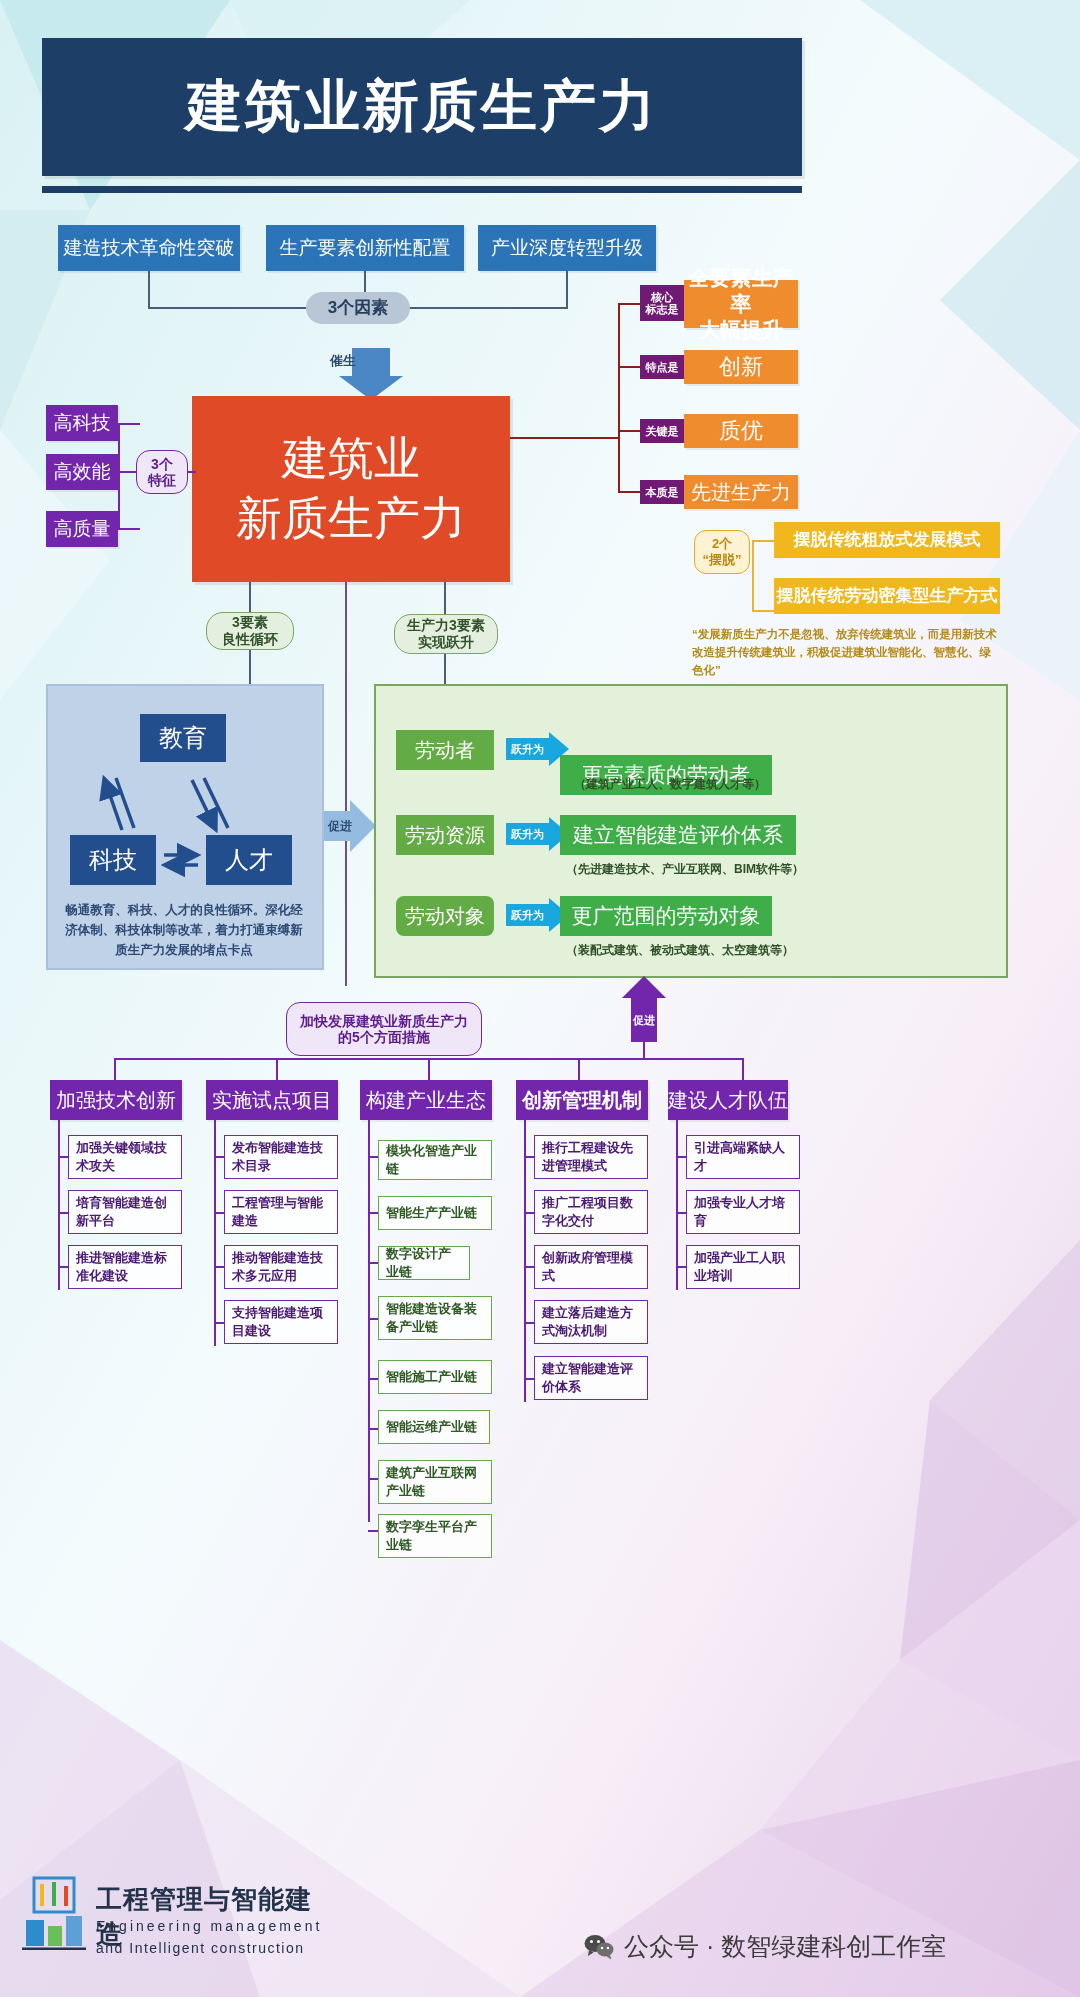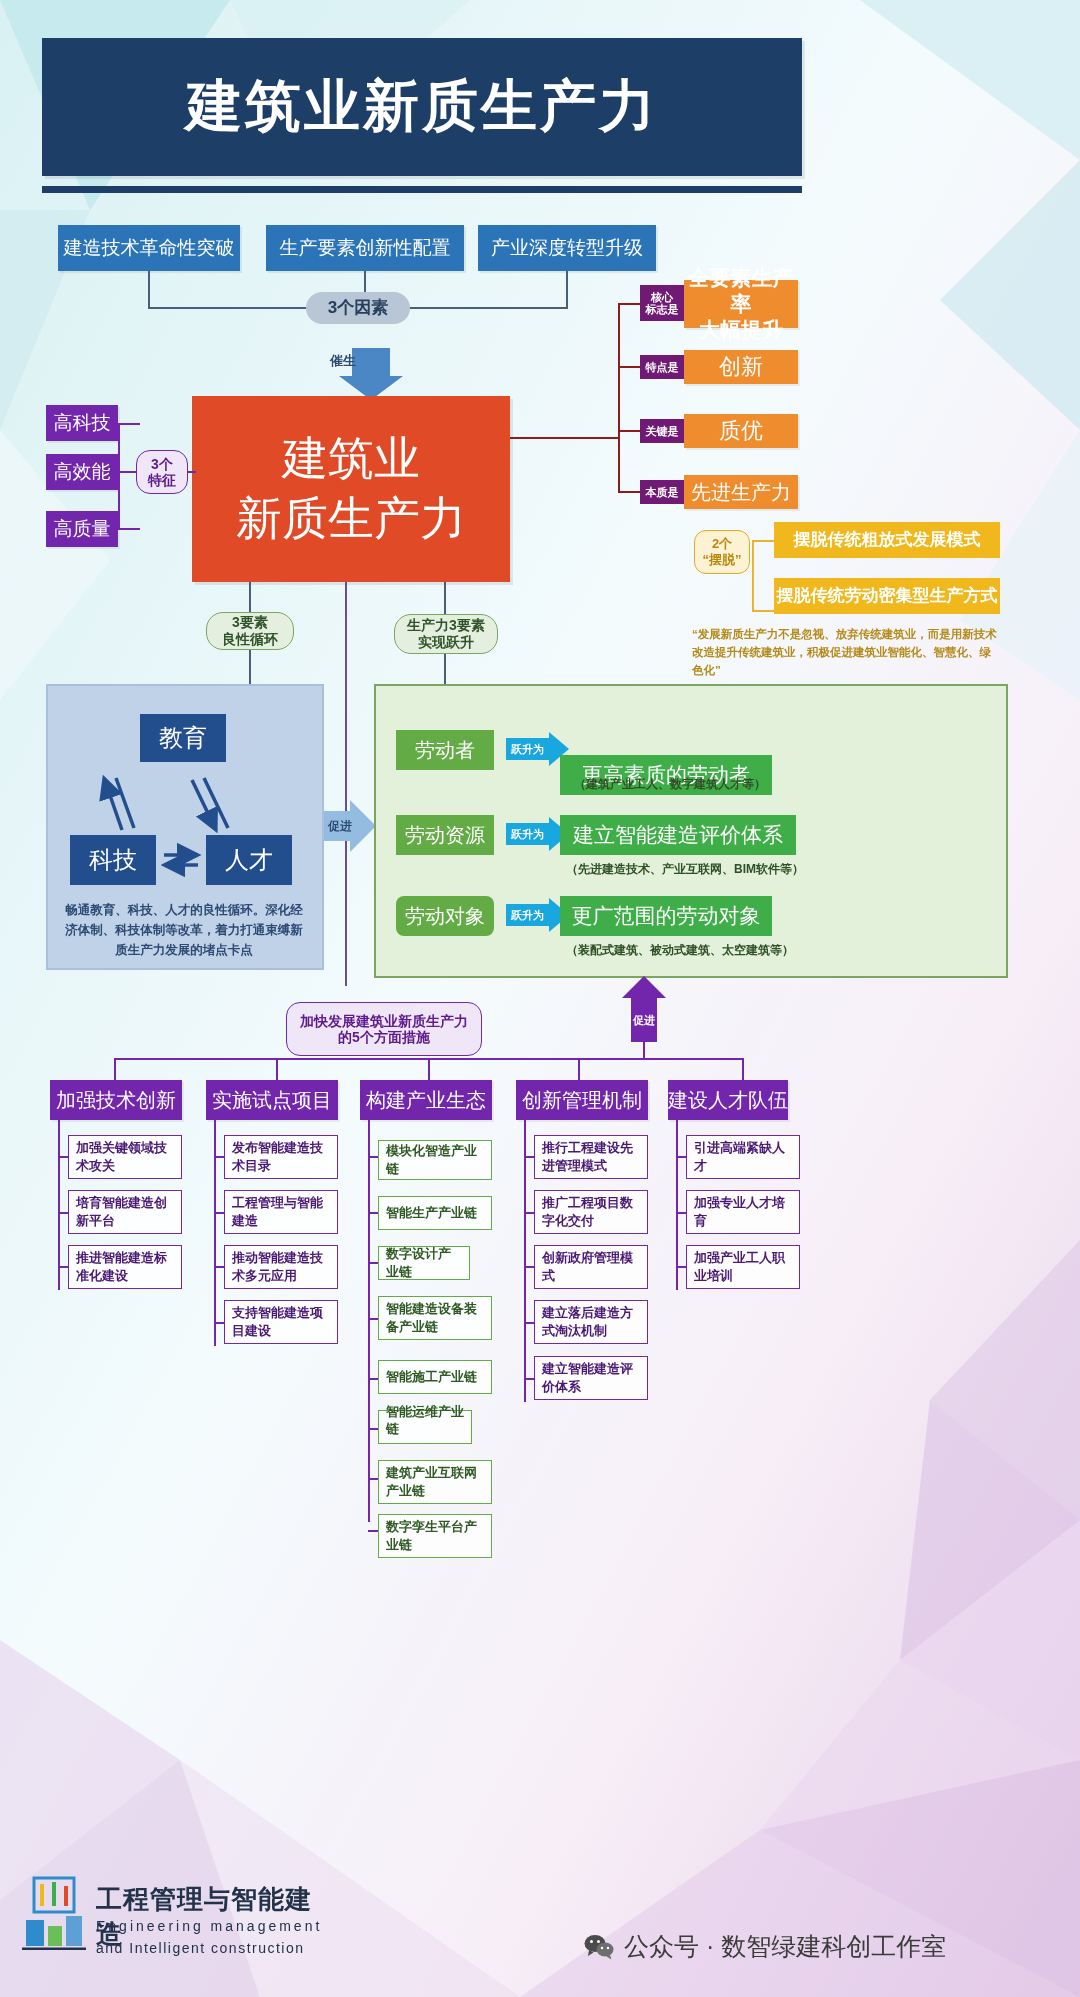--- a/index.html
+++ b/index.html
@@ -403,31 +403,31 @@
   </div>
   <div class="meas-item" style="left:378px;top:1246px;width:92px;height:34px;border-color:#63ab45;color:#2f5a24;">
     <span>数字设计产业链</span>
   </div>
   <div class="meas-item" style="left:378px;top:1296px;width:114px;height:44px;border-color:#63ab45;color:#2f5a24;">
     <span>智能建造设备装备产业链</span>
   </div>
   <div class="meas-item" style="left:378px;top:1360px;width:114px;height:34px;border-color:#63ab45;color:#2f5a24;">
     <span>智能施工产业链</span>
   </div>
-  <div class="meas-item" style="left:378px;top:1410px;width:94px;height:34px;border-color:#63ab45;color:#2f5a24;align-items:flex-end;">
+  <div class="meas-item" style="left:378px;top:1410px;width:112px;height:34px;border-color:#63ab45;color:#2f5a24;">
     <span>智能运维产业链</span>
   </div>
   <div class="meas-item" style="left:378px;top:1460px;width:114px;height:44px;border-color:#63ab45;color:#2f5a24;">
     <span>建筑产业互联网产业链</span>
   </div>
   <div class="meas-item" style="left:378px;top:1514px;width:114px;height:44px;border-color:#63ab45;color:#2f5a24;">
     <span>数字孪生平台产业链</span>
   </div>
 
-  <div class="box meas-head" style="left:516px;top:1080px;width:132px;height:40px;">
+  <div class="box meas-head" style="left:516px;top:1080px;width:132px;height:40px;font-weight:bold;">
     <span>创新管理机制</span>
   </div>
   <div class="pline" style="left:524px;top:1120px;width:2px;height:282px;"></div>
   <div class="pline" style="left:524px;top:1156px;width:10px;height:2px;"></div>
   <div class="pline" style="left:524px;top:1212px;width:10px;height:2px;"></div>
   <div class="pline" style="left:524px;top:1266px;width:10px;height:2px;"></div>
   <div class="pline" style="left:524px;top:1322px;width:10px;height:2px;"></div>
   <div class="pline" style="left:524px;top:1378px;width:10px;height:2px;"></div>
   <div class="meas-item" style="left:534px;top:1135px;width:114px;height:44px;">
     <span>推行工程建设先进管理模式</span>

